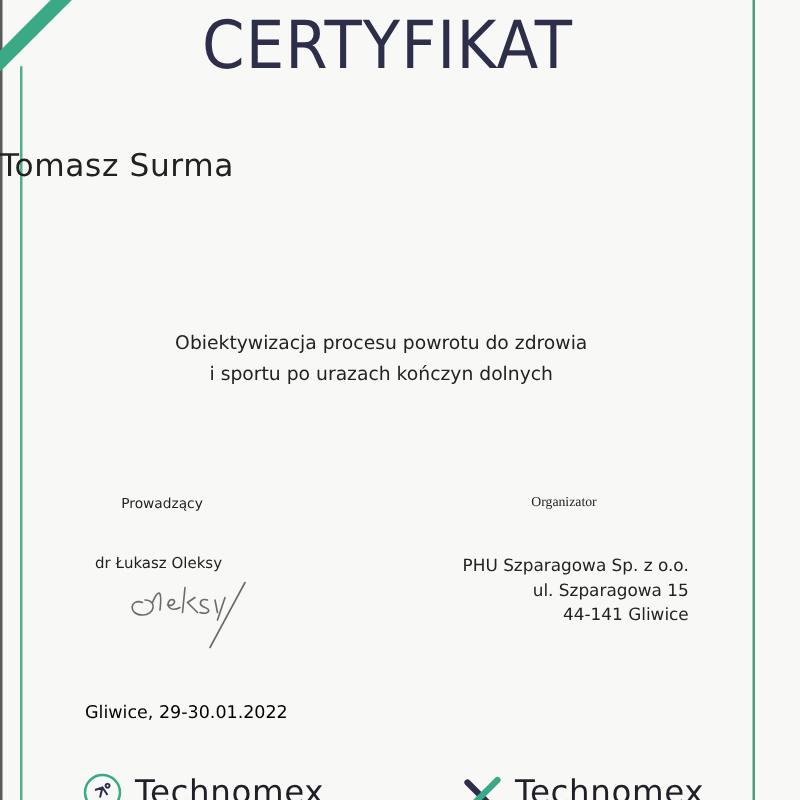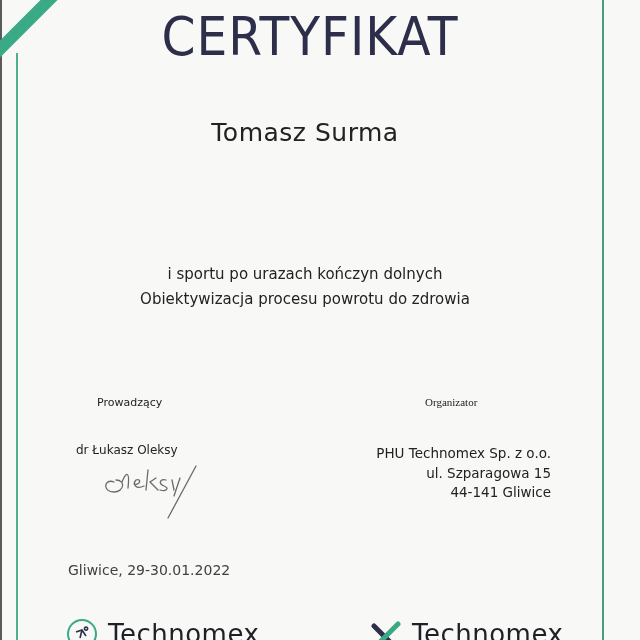--- a/index.html
+++ b/index.html
@@ -18,74 +18,74 @@
     }
     .vline-left { position: absolute; left: 16px; top: 53px; width: 2px; height: 600px; background: #4fb08c; }
     .vline-right { position: absolute; left: 602px; top: 0; width: 2px; height: 640px; background: #4a9c80; }
 
     .title {
       position: absolute; left: 0; width: 620px; top: 6px; text-align: center;
       font-family: "DejaVu Sans", sans-serif; font-size: 53px; letter-spacing: 1px;
       color: #2c2e4a; font-weight: normal; transform: scaleX(0.92); transform-origin: 310px 0;
     }
     .name {
-      position: absolute; left: 0; width: 610px; top: 118px; text-align: center;
+      position: absolute; left: 0; width: 610px; top: 118px; text-align: left;
       font-size: 25px; color: #222; letter-spacing: 0.5px;
     }
     .participated {
       position: absolute; left: 0; width: 620px; top: 198px; text-align: center;
       font-size: 16px; color: #222;
     }
     .course {
       position: absolute; left: 0; width: 610px; top: 262px; text-align: center;
       font-size: 15px; line-height: 25px; color: #222;
     }
     .col-label { position: absolute; font-size: 11px; color: #222; top: 396px; }
     .lead-label { left: 97px; }
     .org-label { left: 425px; font-family: Liberation Serif, serif; }
     .lead-name { position: absolute; left: 76px; top: 443px; font-size: 12px; color: #222; }
     .signature { position: absolute; left: 100px; top: 460px; width: 110px; height: 60px; }
     .org-lines {
       position: absolute; left: 340px; width: 211px; top: 444px; text-align: right;
       font-size: 13.5px; line-height: 19.5px; color: #222;
     }
-    .date { position: absolute; left: 68px; top: 562px; font-size: 14px; color: #404040; }
+    .date { position: absolute; left: 68px; top: 562px; font-size: 14px; color: #000000; }
     .logo { position: absolute; top: 618px; display: flex; align-items: center; gap: 10px; }
     .logo-left { left: 66px; }
     .logo-right { left: 370px; }
     .logo-text { font-size: 26px; color: #1f1f28; letter-spacing: 0.5px; }
     .logo-icon { width: 32px; height: 32px; }
   </style>
 </head>
 <body>
 
 <div class="page">
   <div class="left-edge"></div>
   <div class="ribbon"></div>
   <div class="vline-left"></div>
   <div class="vline-right"></div>
 
   <div class="title">CERTYFIKAT</div>
   <div class="name">Tomasz Surma</div>
 
   <div class="course">
+    <div>Obiektywizacja procesu powrotu do zdrowia</div>
     <div>i sportu po urazach kończyn dolnych</div>
-    <div>Obiektywizacja procesu powrotu do zdrowia</div>
   </div>
 
   <div class="col-label lead-label">Prowadzący</div>
   <div class="col-label org-label">Organizator</div>
 
   <div class="lead-name">dr Łukasz Oleksy</div>
   <svg class="signature" viewBox="0 0 110 60">
     <path d="M14 22 C4 18, 2 32, 14 32 C24 32, 26 20, 16 20 M22 22 C26 12, 30 10, 28 28 M34 24 C40 26, 42 18, 36 20 C32 24, 36 30, 44 26 M48 10 L46 30 M50 22 L56 18 M50 22 L58 30 M66 20 C60 18, 58 24, 64 26 C70 28, 66 32, 60 30 M72 20 L74 30 M80 18 L74 36 M96 6 L68 58" fill="none" stroke="#6a6a6a" stroke-width="1.3" stroke-linecap="round"></path>
   </svg>
 
   <div class="org-lines">
-    <div>PHU Technomex Sp. z o.o.</div>
+    <div>PHU Szparagowa Sp. z o.o.</div>
     <div>ul. Szparagowa 15</div>
     <div>44-141 Gliwice</div>
   </div>
 
   <div class="date">Gliwice, 29-30.01.2022</div>
 
   <div class="logo logo-left">
     <svg class="logo-icon" viewBox="0 0 32 32">
       <circle cx="16" cy="16" r="14" fill="none" stroke="#3aa985" stroke-width="2"></circle>
       <path d="M10 14 L16 12 L20 18 M16 12 L14 20 M20 9 a1.6 1.6 0 1 0 0.1 0" fill="none" stroke="#2c2e4a" stroke-width="1.6"></path>

